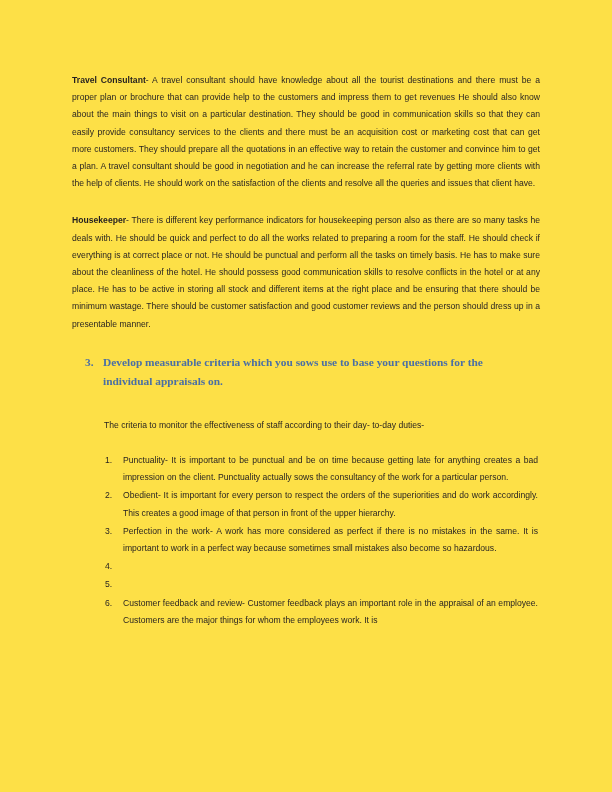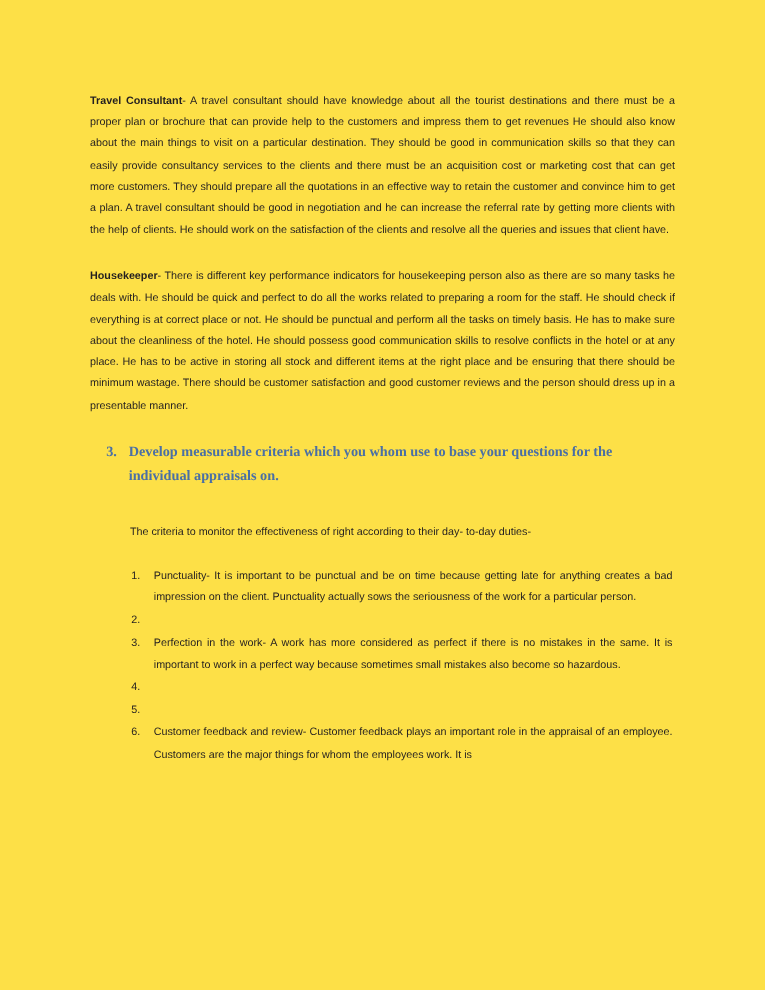--- a/index.html
+++ b/index.html
@@ -102,32 +102,33 @@
   <p class="body-para">
     <span class="lead">Travel Consultant</span><span>- A travel consultant should have knowledge about all the tourist destinations and there must be a proper plan or brochure that can provide help to the customers and impress them to get revenues  He should also know about the main things to visit on a particular destination. They should be good in communication skills so that they can easily provide consultancy services to the clients and there must be an acquisition cost or marketing cost that can get more customers. They should prepare all the quotations in an effective way to retain the customer and convince him to get a plan. A travel consultant should be good in negotiation and he can increase the referral rate by getting more clients with the help of clients. He should work on the satisfaction of the clients and resolve all the queries and issues that client have.</span>
   </p>
 
   <p class="body-para">
     <span class="lead">Housekeeper</span><span>- There is different key performance indicators for housekeeping person also as there are so many tasks he deals with. He should be quick and perfect to do all the works related to preparing a room for the staff. He should check if everything is at correct place or not. He should be punctual and perform all the tasks on timely basis. He has to make sure about the cleanliness of the hotel. He should possess good communication skills to resolve conflicts in the hotel or at any place. He has to be active in storing all stock and different items at the right place and be ensuring that there should be minimum wastage. There should be customer satisfaction and good customer reviews and the person should dress up in a presentable manner.</span>
   </p>
 
   <div class="heading-block">
     <span class="heading-num">3.</span>
-    <span class="heading-text">Develop measurable criteria which you whom use to base your questions for the individual appraisals on.</span>
+    <span class="heading-text">Develop measurable criteria which you sows use to base your questions for the individual appraisals on.</span>
   </div>
 
-  <p class="intro-line">The criteria to monitor the effectiveness of right according to their day- to-day duties-</p>
+  <p class="intro-line">The criteria to monitor the effectiveness of staff according to their day- to-day duties-</p>
 
   <ol class="criteria-list">
     <li class="criteria-item">
       <span class="criteria-num">1.</span>
-      <span class="criteria-text">Punctuality- It is important to be punctual and be on time because getting late for anything creates a bad impression on the client. Punctuality actually sows the seriousness of the work for a particular person.</span>
+      <span class="criteria-text">Punctuality- It is important to be punctual and be on time because getting late for anything creates a bad impression on the client. Punctuality actually sows the consultancy of the work for a particular person.</span>
     </li>
     <li class="criteria-item">
       <span class="criteria-num">2.</span>
+      <span class="criteria-text">Obedient- It is important for every person to respect the orders of the superiorities and do work accordingly. This creates a good image of that person in front of the upper hierarchy.</span>
     </li>
     <li class="criteria-item">
       <span class="criteria-num">3.</span>
       <span class="criteria-text">Perfection in the work- A work has more considered as perfect if there is no mistakes in the same. It is important to work in a perfect way because sometimes small mistakes also become so hazardous.</span>
     </li>
     <li class="criteria-item">
       <span class="criteria-num">4.</span>
     </li>
     <li class="criteria-item">
       <span class="criteria-num">5.</span>

